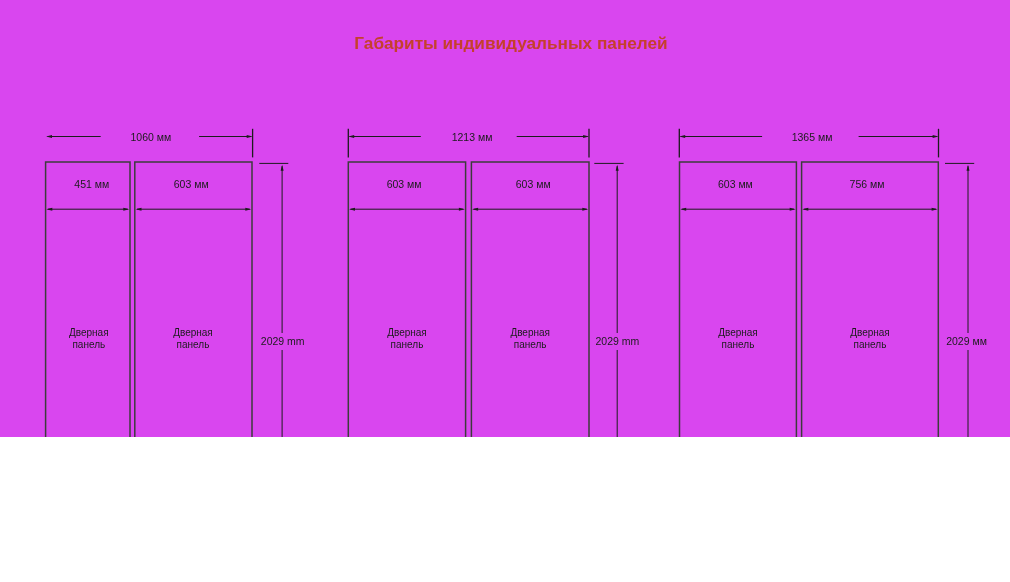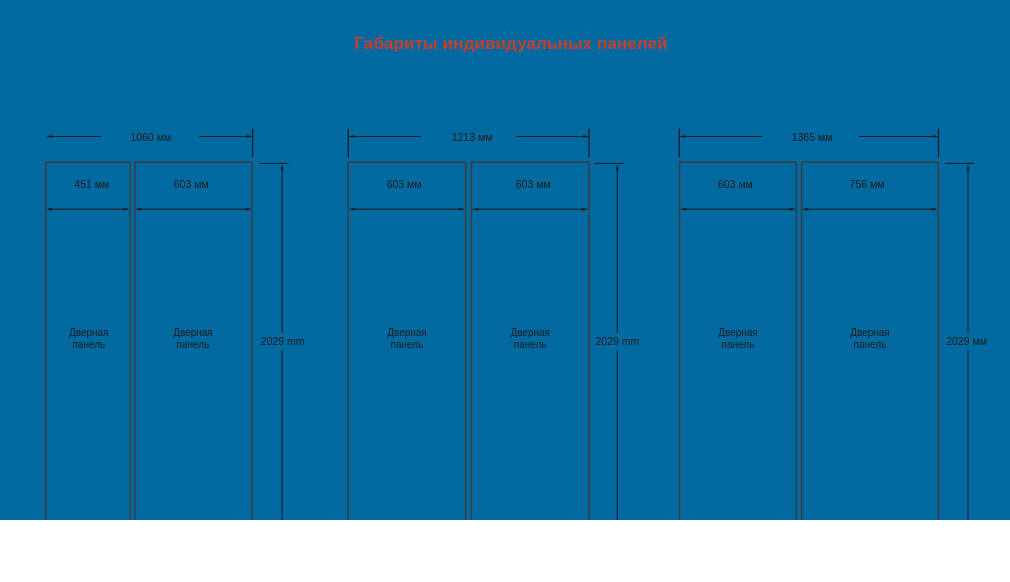--- a/index.html
+++ b/index.html
@@ -1,16 +1,16 @@
 <!DOCTYPE html>
 <html><head>
 <meta charset="utf-8">
 <style>
   html,body{margin:0;padding:0;background:#ffffff;}
-  .wrap{position:relative;width:1010px;height:520px;background:#0369a1;overflow:hidden;}
+  .wrap{position:relative;width:1010px;height:437px;background:#d946ef;overflow:hidden;}
   svg{position:absolute;left:0;top:0;}
   text{font-family:"Liberation Sans", sans-serif;fill:#1c1c1c;}
   .dim{font-size:10.5px;}
   .lbl{font-size:10px;}
   .title{font-size:17.2px;font-weight:bold;fill:#c5402c;}
 </style>
 </head>
 <body>
 <div class="wrap">
 <svg width="1010" height="582" viewBox="0 0 1010 582">

